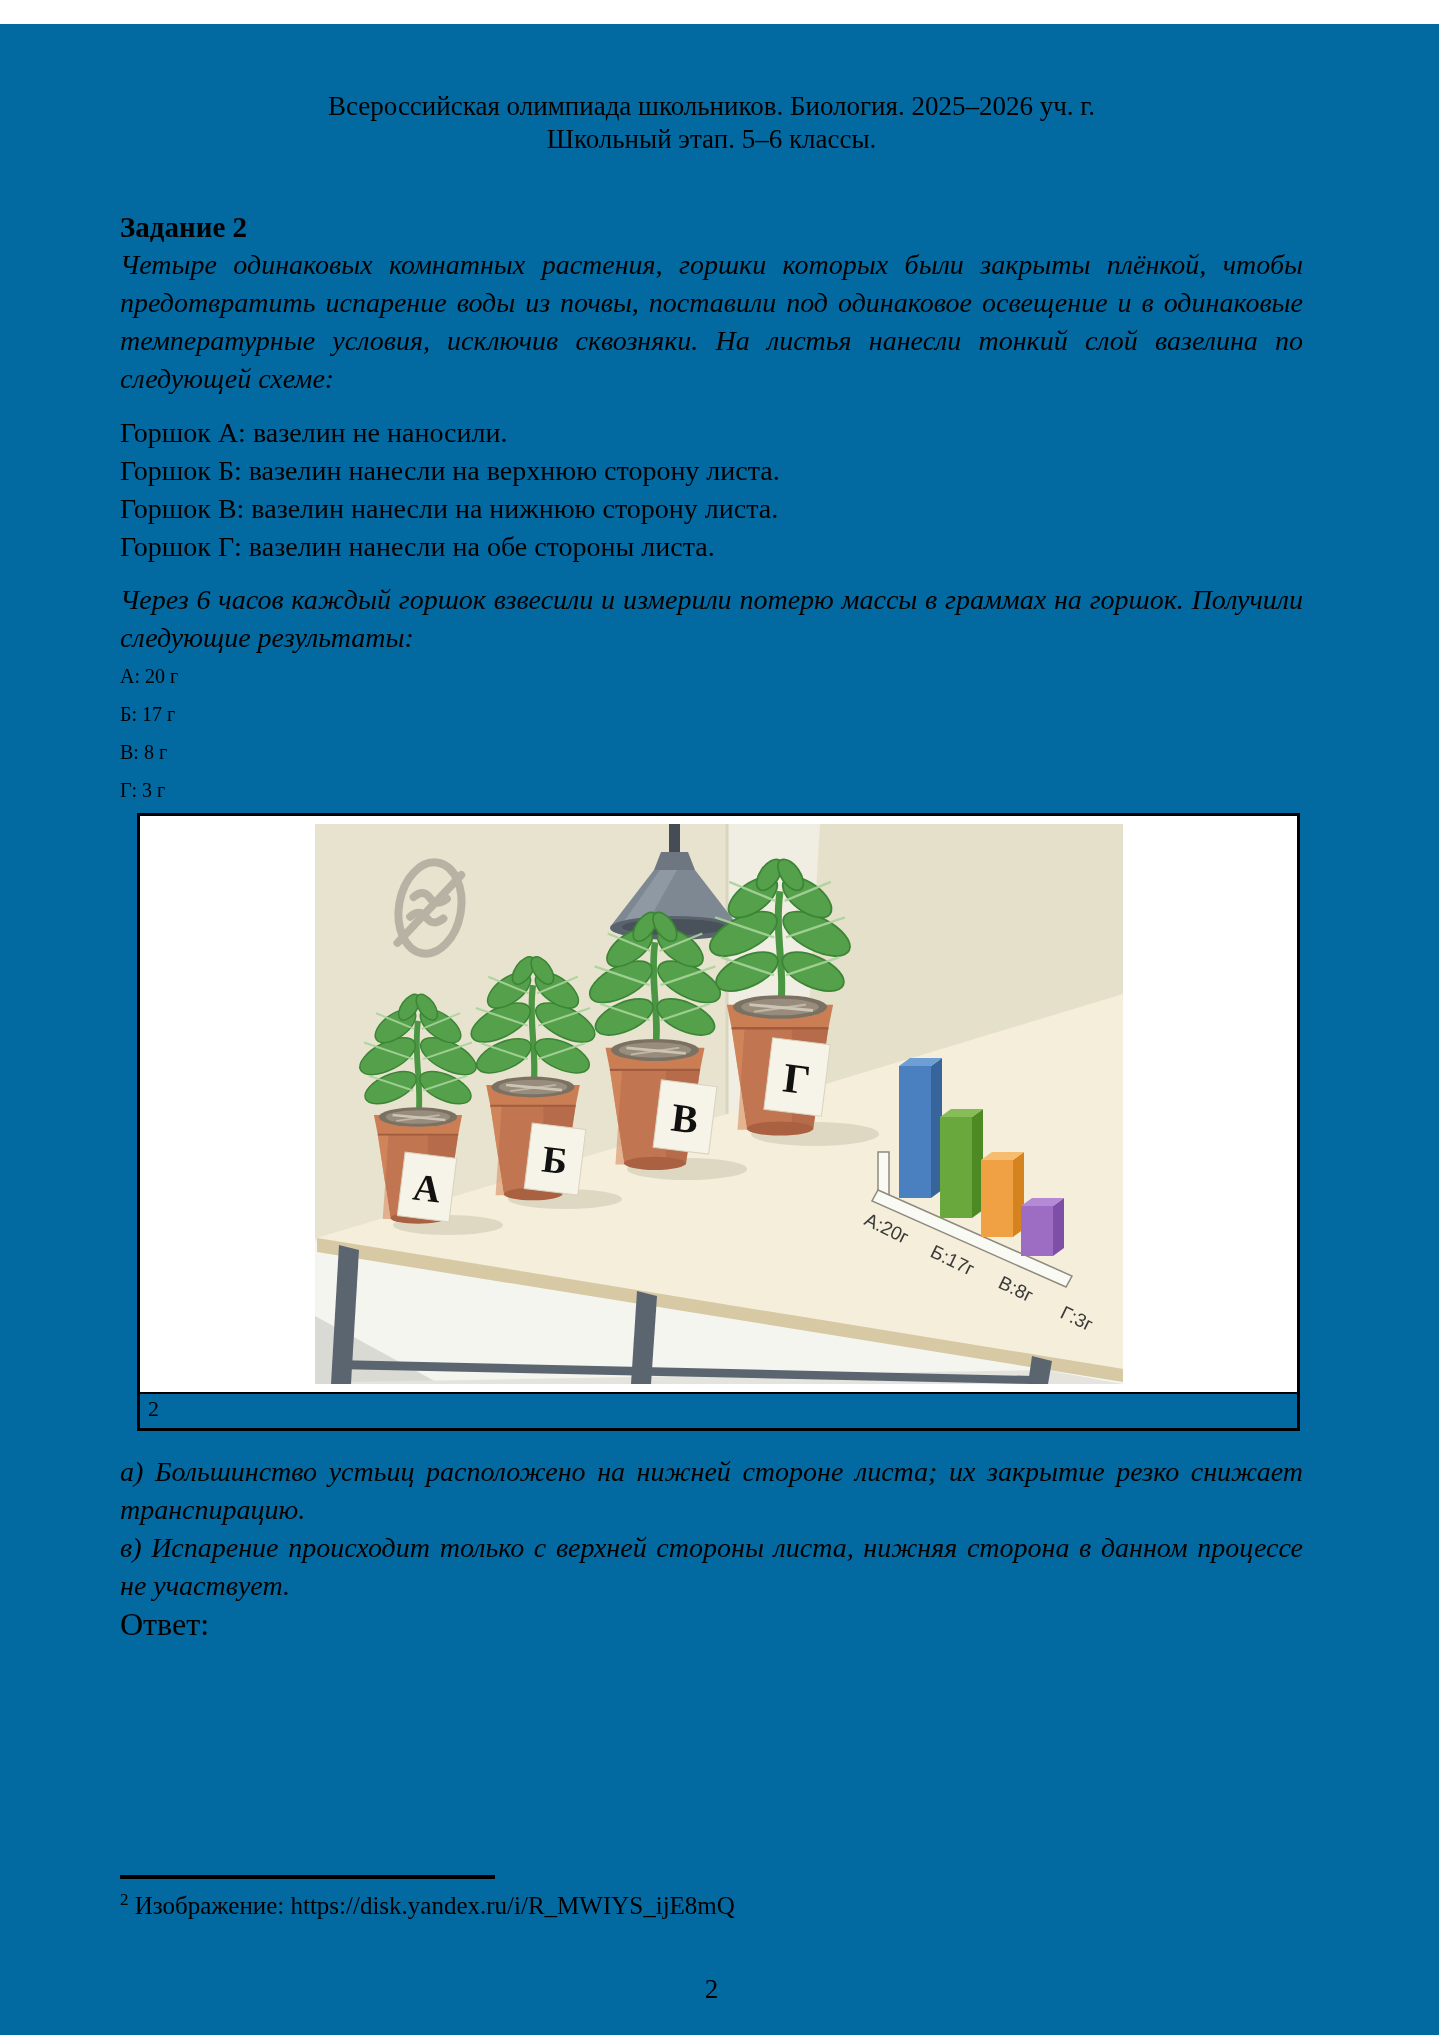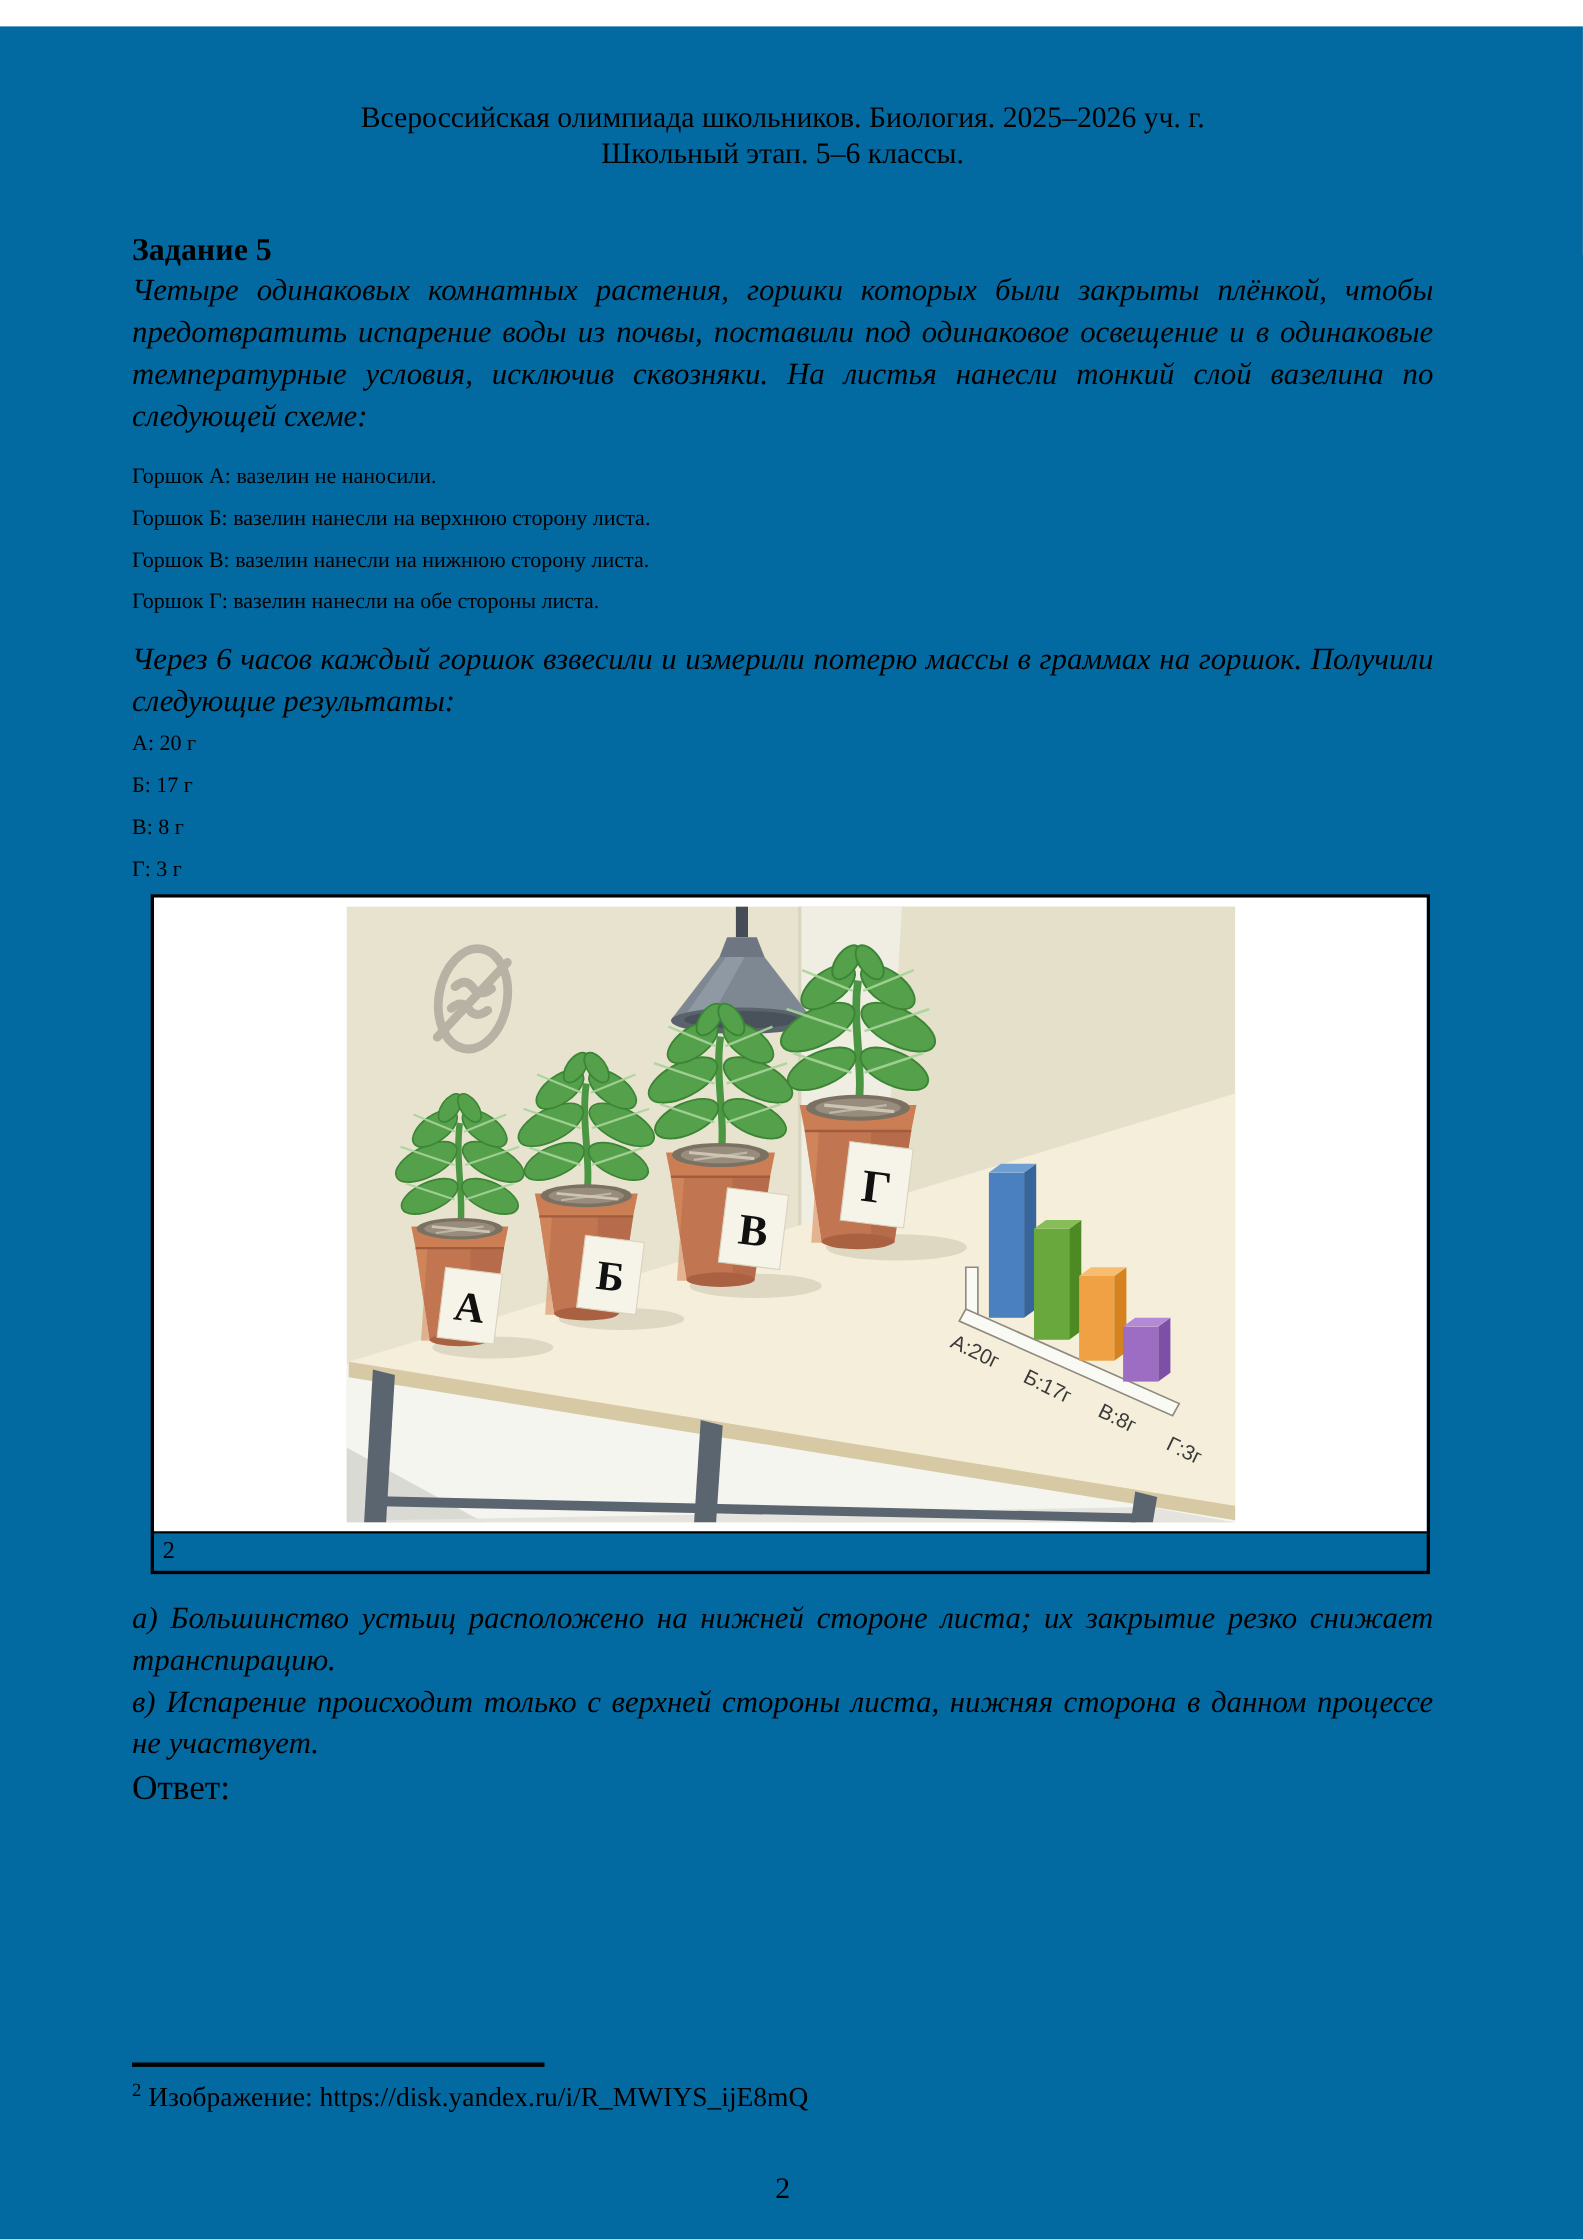--- a/index.html
+++ b/index.html
@@ -3,21 +3,21 @@
 <meta charset="utf-8">
 <style>
   html,body{margin:0;padding:0;background:#fff;}
   .page{position:relative;width:1439px;height:2035px;background:#0369a1;
         font-family:"Liberation Serif","DejaVu Serif",serif;color:#000;overflow:hidden;margin-top:24px;}
   .column{position:absolute;left:120px;top:0;width:1183px;}
   .doc-header{padding-top:66px;text-align:center;font-size:27px;line-height:33px;}
   .task-title{margin-top:52px;font-size:29px;font-weight:bold;line-height:38px;}
   .para{margin:0;font-size:28px;line-height:38px;font-style:italic;}
   .justify{text-align:justify;}
-  .scheme{margin-top:16px;font-size:20px;line-height:38px;}
+  .scheme{margin-top:16px;font-size:28px;line-height:38px;}
   .measure{margin-top:15px;}
   .results{font-size:20px;line-height:38px;}
   .question{font-size:28px;line-height:38px;}
   figure.figure{margin:4px 0 0 17px;padding:0;width:1163px;border:3px solid #000;box-sizing:border-box;}
   .figure-image-area{height:576px;position:relative;background:#fff;}
   .illustration{position:absolute;left:50%;top:8px;transform:translateX(-50%);width:808px;height:560px;}
   .figure-caption-row{border-top:2px solid #000;height:34px;font-size:22px;line-height:30px;padding-left:8px;}
   .options{margin-top:22px;}
   .option{margin:0;}
   .answer-label{font-size:32px;line-height:38px;}
@@ -32,21 +32,21 @@
 <body>
 
 <div class="page">
   <div class="column">
 
     <div class="doc-header">
       <div>Всероссийская олимпиада школьников. Биология. 2025–2026 уч. г.</div>
       <div>Школьный этап. 5–6 классы.</div>
     </div>
 
-    <div class="task-title">Задание 5</div>
+    <div class="task-title">Задание 2</div>
 
     <p class="para justify">Четыре одинаковых комнатных растения, горшки которых были закрыты плёнкой, чтобы предотвратить испарение воды из почвы, поставили под одинаковое освещение и в одинаковые температурные условия, исключив сквозняки. На листья нанесли тонкий слой вазелина по следующей схеме:</p>
 
     <div class="scheme">
       <div>Горшок А: вазелин не наносили.</div>
       <div>Горшок Б: вазелин нанесли на верхнюю сторону листа.</div>
       <div>Горшок В: вазелин нанесли на нижнюю сторону листа.</div>
       <div>Горшок Г: вазелин нанесли на обе стороны листа.</div>
     </div>
 

